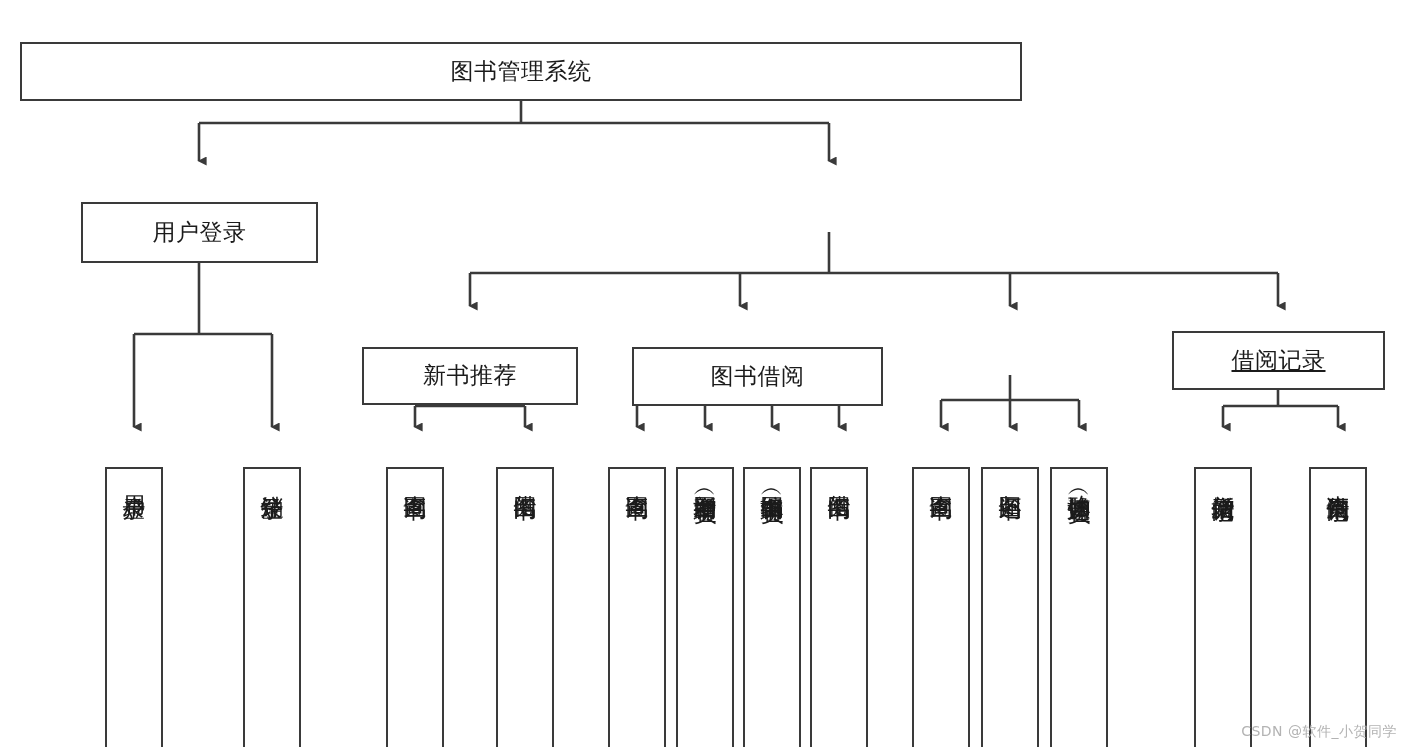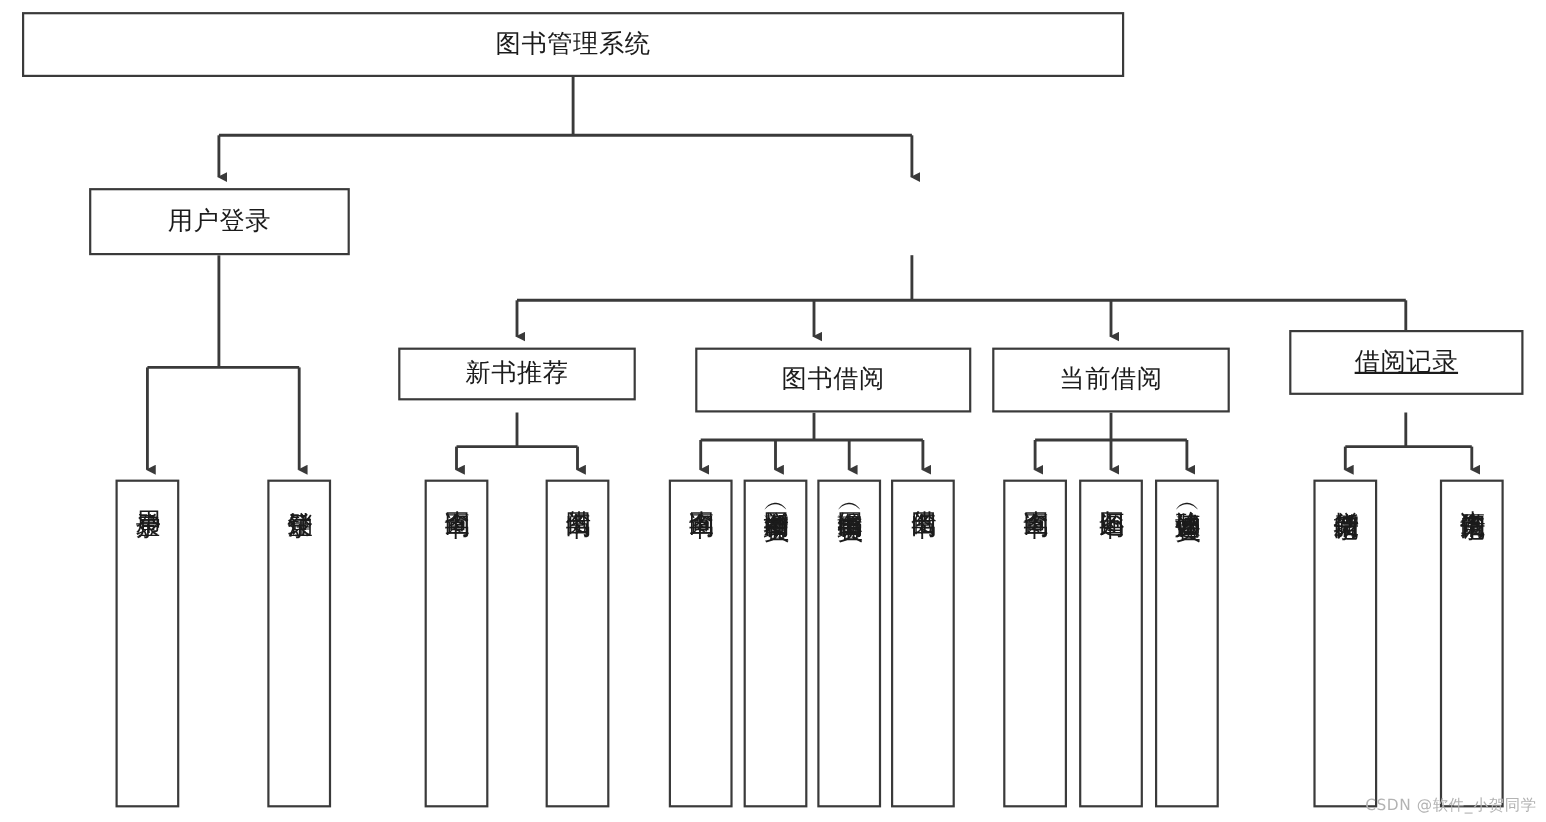--- a/index.html
+++ b/index.html
@@ -28,20 +28,21 @@
   }
   .node {
     position: absolute;
     box-sizing: border-box;
     background: #ffffff;
     border: 2px solid #3a3a3a;
     display: flex;
     align-items: center;
     justify-content: center;
     color: #1b1b1b;
+    margin-top: 31px;
   }
   .node .node-label {
     display: block;
     text-align: center;
     line-height: 1.18;
     letter-spacing: 0.5px;
   }
   
   .node.horiz .node-label {
     writing-mode: horizontal-tb;
@@ -128,31 +129,28 @@
 
   <div class="node horiz" style="left:20px; top:11px; width:1002px; height:59px;">
     <span class="node-label">图书管理系统</span>
   </div>
 
   <div class="node horiz" style="left:81px; top:171px; width:237px; height:61px;">
     <span class="node-label">用户登录</span>
   </div>
 
 
-  <div class="node horiz" style="left:362px; top:316px; width:216px; height:48px;align-items:center;">
+  <div class="node horiz" style="left:362px; top:316px; width:216px; height:58px;align-items:center;">
     <span class="node-label">新书推荐</span>
   </div>
 
   <div class="node horiz" style="left:632px; top:316px; width:251px; height:59px;">
     <span class="node-label">图书借阅</span>
   </div>
 
-  <div class="node horiz" style="left:902px; top:316px; width:216px; height:59px;">
-    <span class="node-label">当前借阅</span>
-  </div>
 
   <div class="node horiz" style="left:1172px; top:300px; width:213px; height:59px;text-decoration:underline;">
     <span class="node-label">借阅记录</span>
   </div>
 
   <div class="node vert" style="left:105px; top:436px; width:58px; height:298px;">
     <span class="node-label">用户登录</span>
   </div>
 
   <div class="node vert" style="left:243px; top:436px; width:58px; height:298px;">

